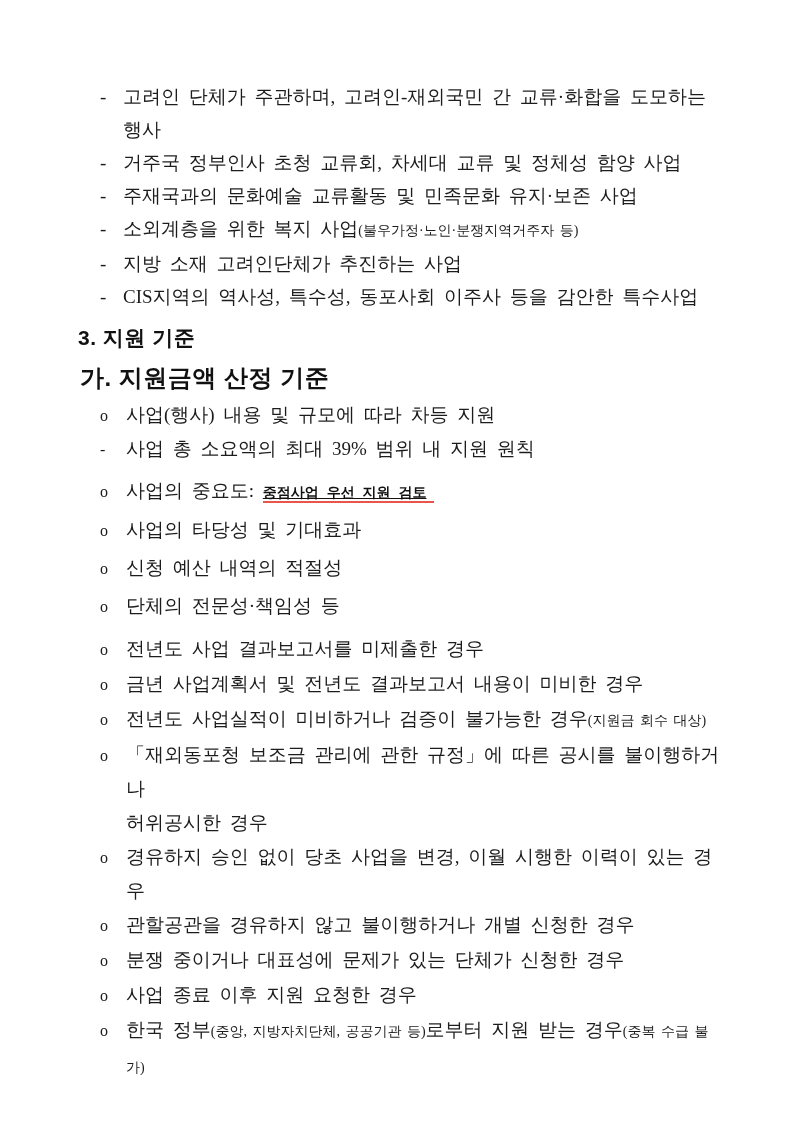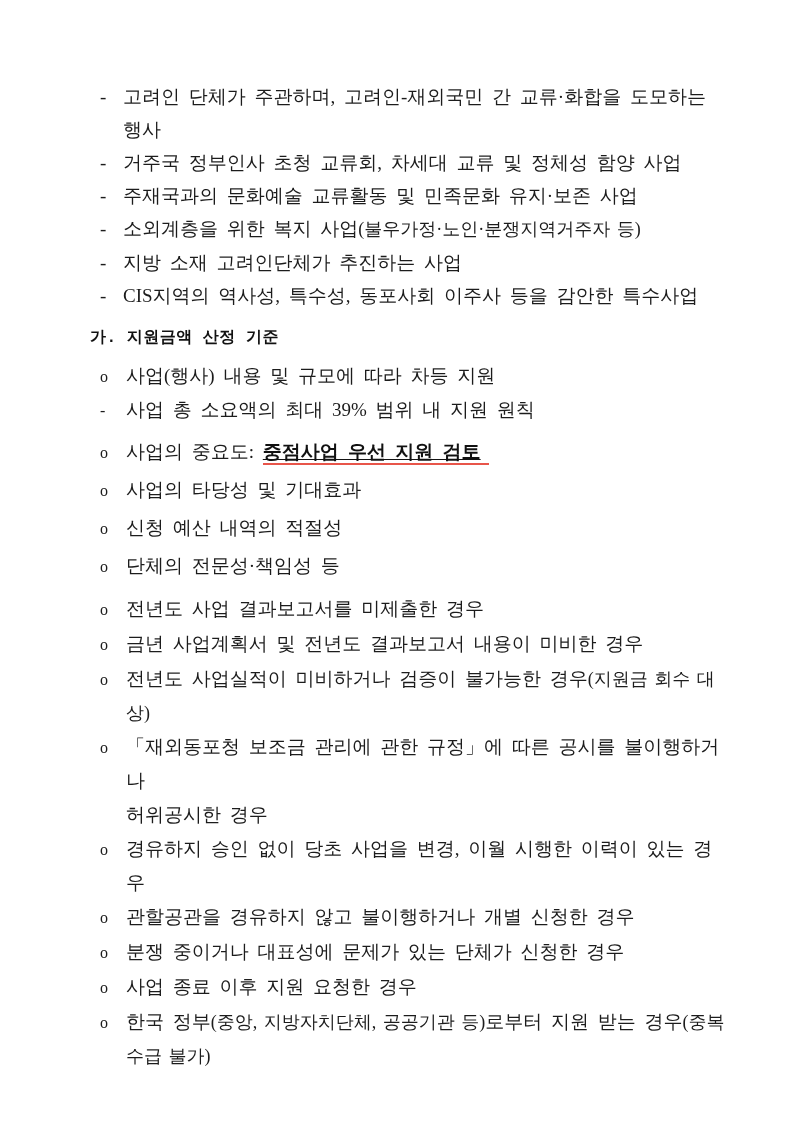--- a/index.html
+++ b/index.html
@@ -40,39 +40,39 @@
   h1.sec-title {
     margin: 12px 0 0 0;
     font-family: "Liberation Sans", "DejaVu Sans", sans-serif;
     font-size: 21px;
     font-weight: bold;
     color: #111;
     line-height: 26px;
     letter-spacing: 0.5px;
   }
   h2.sub-title {
-    margin: 14px 0 0 12px;
-    font-family: Liberation Mono, monospace;
-    font-size: 16px;
+    margin: 14px 0 0 2px;
+    font-family: Liberation Sans, sans-serif;
+    font-size: 24px;
     font-weight: bold;
     color: #111;
     line-height: 25px;
     letter-spacing: 0.5px;
   }
   .sub-a-list { margin-left: 22px; margin-top: 8px; }
   .sub-a-list li { line-height: 33px; }
   .sub-b-list { margin-left: 22px; margin-top: 6px; }
   .sub-b-list li { line-height: 37px; }
   .sub-c-list { margin-left: 22px; margin-top: 7px; }
   .sub-c-list li { line-height: 34px; }
-  .small { font-size: 18px; word-spacing: 2px; }
+  .small { font-size: 14px; word-spacing: 2px; }
   .emphasis {
     font-family: "Liberation Sans", "DejaVu Sans", sans-serif;
     font-weight: bold;
-    font-size: 19px;
+    font-size: 14px;
     color: #111;
     text-decoration: underline;
     border-bottom: 2px solid #e8554a;
     padding-bottom: 1px;
     padding-right: 8px;
   }
 </style>
 </head>
 <body>
 
@@ -98,20 +98,21 @@
     <li>
       <span class="marker">-</span>
       <span class="li-text">지방 소재 고려인단체가 추진하는 사업</span>
     </li>
     <li>
       <span class="marker">-</span>
       <span class="li-text">CIS지역의 역사성, 특수성, 동포사회 이주사 등을 감안한 특수사업</span>
     </li>
   </ul>
 
+  <h1 class="sec-title">3. 지원 기준</h1>
 
   <h2 class="sub-title">가. 지원금액 산정 기준</h2>
   <ul class="sub-a-list">
     <li>
       <span class="marker o-marker">o</span>
       <span class="li-text">사업(행사) 내용 및 규모에 따라 차등 지원</span>
     </li>
     <li>
       <span class="marker o-marker">-</span>
       <span class="li-text">사업 총 소요액의 최대 39% 범위 내 지원 원칙</span>

